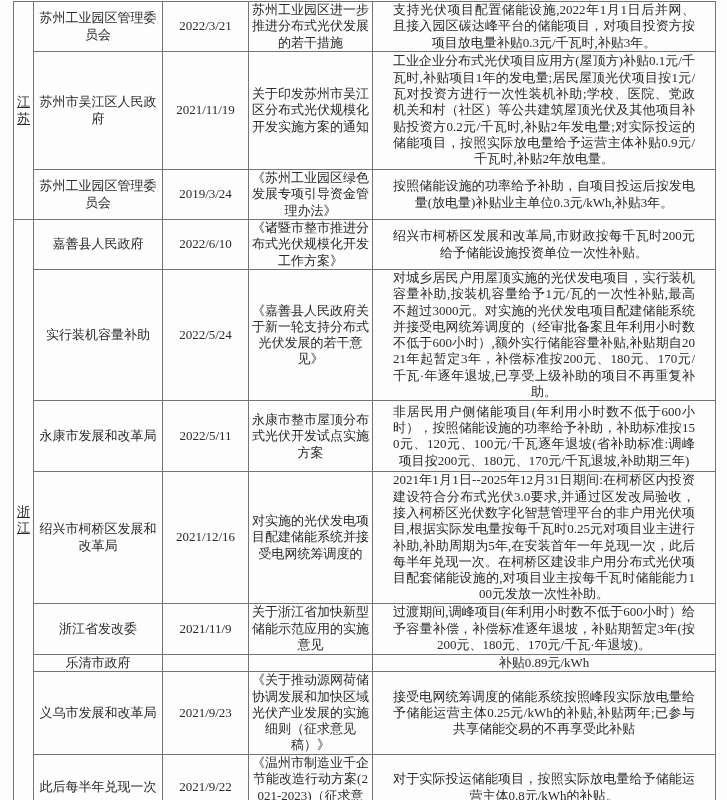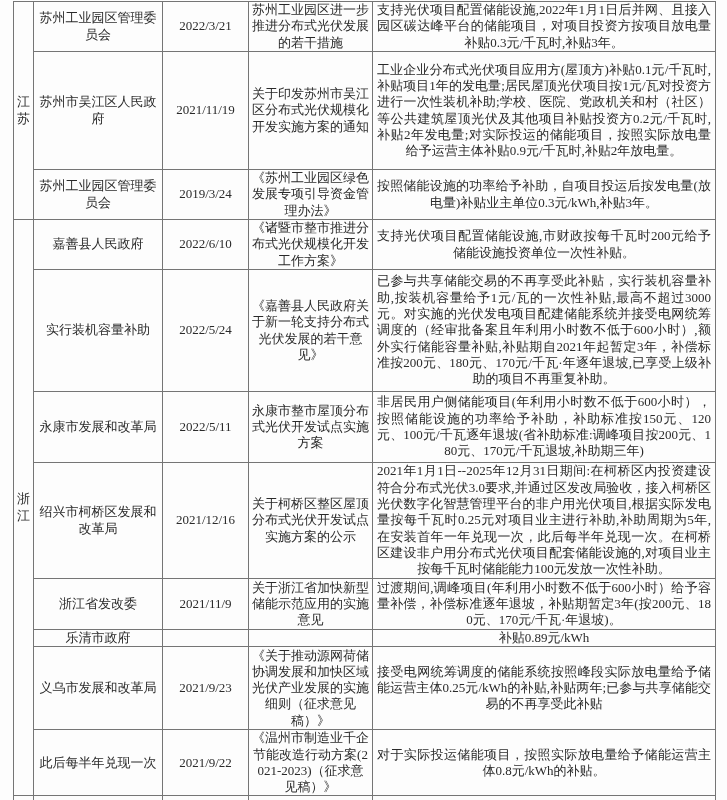--- a/index.html
+++ b/index.html
@@ -33,28 +33,29 @@
     font-size: 13px;
     line-height: 16.3px;
     padding: 0 2px;
     overflow: hidden;
     word-break: break-all;
   }
   td.prov {
     text-align: right;
     padding: 0 3px;
     letter-spacing: 0;
+    text-decoration: underline;
   }
   td.agency, td.date, td.title {
     text-align: center;
   }
   td.detail {
     text-align: justify;
     text-align-last: center;
-    padding: 0 4px;
+    padding: 0 20px;
   }
   tr.h50  { height: 50px; }
   tr.h118 { height: 118px; }
   tr.h122 { height: 122px; }
   tr.h71  { height: 71px; }
   tr.h116 { height: 116px; }
   tr.h51  { height: 51px; }
   tr.h17  { height: 17px; }
   tr.h83  { height: 83px; }
   tr.h64  { height: 64px; }
@@ -90,38 +91,38 @@
         <td class="agency">苏州工业园区管理委员会</td>
         <td class="date">2019/3/24</td>
         <td class="title">《苏州工业园区绿色发展专项引导资金管理办法》</td>
         <td class="detail">按照储能设施的功率给予补助，自项目投运后按发电量(放电量)补贴业主单位0.3元/kWh,补贴3年。</td>
       </tr>
       <tr class="h50">
         <td class="prov" rowspan="8">浙江</td>
         <td class="agency">嘉善县人民政府</td>
         <td class="date">2022/6/10</td>
         <td class="title">《诸暨市整市推进分布式光伏规模化开发工作方案》</td>
-        <td class="detail">支持光伏项目配置储能设施,市财政按每千瓦时200元给予储能设施投资单位一次性补贴。</td>
+        <td class="detail">绍兴市柯桥区发展和改革局,市财政按每千瓦时200元给予储能设施投资单位一次性补贴。</td>
       </tr>
       <tr class="h122">
         <td class="agency">实行装机容量补助</td>
         <td class="date">2022/5/24</td>
         <td class="title">《嘉善县人民政府关于新一轮支持分布式光伏发展的若干意见》</td>
-        <td class="detail">已参与共享储能交易的不再享受此补贴，实行装机容量补助,按装机容量给予1元/瓦的一次性补贴,最高不超过3000元。对实施的光伏发电项目配建储能系统并接受电网统筹调度的（经审批备案且年利用小时数不低于600小时）,额外实行储能容量补贴,补贴期自2021年起暂定3年，补偿标准按200元、180元、170元/千瓦·年逐年退坡,已享受上级补助的项目不再重复补助。</td>
+        <td class="detail">对城乡居民户用屋顶实施的光伏发电项目，实行装机容量补助,按装机容量给予1元/瓦的一次性补贴,最高不超过3000元。对实施的光伏发电项目配建储能系统并接受电网统筹调度的（经审批备案且年利用小时数不低于600小时）,额外实行储能容量补贴,补贴期自2021年起暂定3年，补偿标准按200元、180元、170元/千瓦·年逐年退坡,已享受上级补助的项目不再重复补助。</td>
       </tr>
       <tr class="h71">
         <td class="agency">永康市发展和改革局</td>
         <td class="date">2022/5/11</td>
         <td class="title">永康市整市屋顶分布式光伏开发试点实施方案</td>
         <td class="detail">非居民用户侧储能项目(年利用小时数不低于600小时），按照储能设施的功率给予补助，补助标准按150元、120元、100元/千瓦逐年退坡(省补助标准:调峰项目按200元、180元、170元/千瓦退坡,补助期三年)</td>
       </tr>
       <tr class="h116">
         <td class="agency">绍兴市柯桥区发展和改革局</td>
         <td class="date">2021/12/16</td>
-        <td class="title">关于柯桥区整区屋顶分布式光伏开发试点实施方案的公示</td>
+        <td class="title">对实施的光伏发电项目配建储能系统并接受电网统筹调度的</td>
         <td class="detail">2021年1月1日--2025年12月31日期间:在柯桥区内投资建设符合分布式光伏3.0要求,并通过区发改局验收，接入柯桥区光伏数字化智慧管理平台的非户用光伏项目,根据实际发电量按每千瓦时0.25元对项目业主进行补助,补助周期为5年,在安装首年一年兑现一次，此后每半年兑现一次。在柯桥区建设非户用分布式光伏项目配套储能设施的,对项目业主按每千瓦时储能能力100元发放一次性补助。</td>
       </tr>
       <tr class="h51">
         <td class="agency">浙江省发改委</td>
         <td class="date">2021/11/9</td>
         <td class="title">关于浙江省加快新型储能示范应用的实施意见</td>
         <td class="detail">过渡期间,调峰项目(年利用小时数不低于600小时）给予容量补偿，补偿标准逐年退坡，补贴期暂定3年(按200元、180元、170元/千瓦·年退坡)。</td>
       </tr>
       <tr class="h17">
         <td class="agency">乐清市政府</td>

